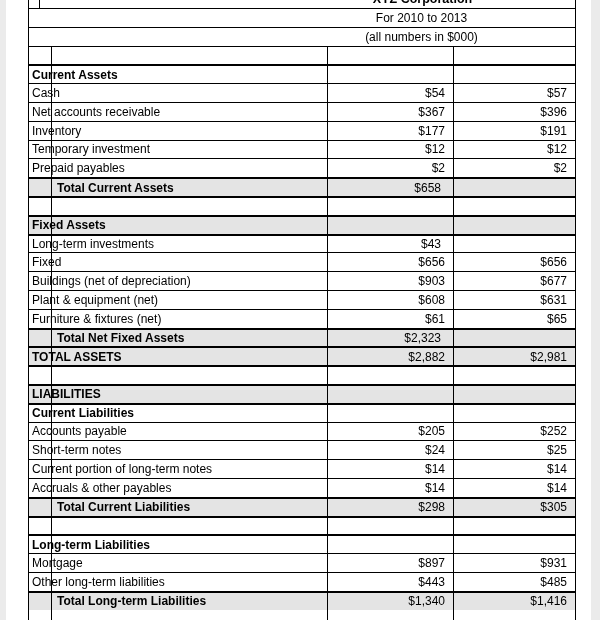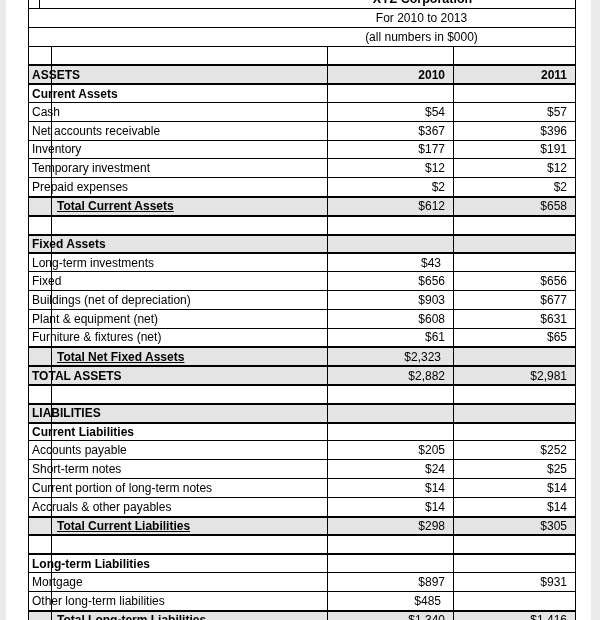--- a/index.html
+++ b/index.html
@@ -25,21 +25,21 @@
   .row.bt0{border-top:none;}
   .row.bt2{border-top-width:2px;}
   .row.gray{background:#e4e4e4;}
 
   .lbl{flex:0 0 298px;width:298px;box-sizing:border-box;padding-left:3px;overflow:visible;}
   .cell{box-sizing:border-box;text-align:right;padding-right:8px;}
   .cell.v1{flex:0 0 126px;width:126px;}
   .cell.v2{flex:0 0 122px;width:122px;}
 
   .r-section .lbl,.r-grandtotal .lbl,.r-subheader .lbl,.r-subheader2 .lbl{font-weight:bold;}
-  .r-total .lbl{font-weight:bold;padding-left:28px;text-decoration:underline;}
+  .r-total .lbl{font-weight:bold;padding-left:28px;}
   .r-section .cell{font-weight:bold;}
 
   .r-subtitle{justify-content:flex-start;}
   .merged{margin-left:239px;width:309px;text-align:center;}
 
   .r-clip{height:8px;border-top:none;overflow:hidden;}
   .clip-inner{
     position:absolute;left:239px;top:-7px;width:309px;text-align:center;
     font-weight:bold;font-size:12.5px;
   }
@@ -60,25 +60,20 @@
     <div class="row r-clip bt0">
         <div class="clip-inner">XYZ Corporation</div>
       </div>
       <div class="row r-subtitle">
         <div class="merged">For 2010 to 2013</div>
       </div>
       <div class="row r-subtitle">
         <div class="merged">(all numbers in $000)</div>
       </div>
       <div class="row r-blank"></div>
-      <div class="row r-section gray bt2">
-        <div class="lbl">ASSETS</div>
-        <div class="cell v1">2010</div>
-        <div class="cell v2">2011</div>
-      </div>
       <div class="row r-subheader bt2">
         <div class="lbl">Current Assets</div>
         <div class="cell v1"></div>
         <div class="cell v2"></div>
       </div>
       <div class="row r-item">
         <div class="lbl">Cash</div>
         <div class="cell v1">$54</div>
         <div class="cell v2">$57</div>
       </div>
@@ -91,27 +86,26 @@
         <div class="lbl">Inventory</div>
         <div class="cell v1">$177</div>
         <div class="cell v2">$191</div>
       </div>
       <div class="row r-item">
         <div class="lbl">Temporary investment</div>
         <div class="cell v1">$12</div>
         <div class="cell v2">$12</div>
       </div>
       <div class="row r-item">
-        <div class="lbl">Prepaid expenses</div>
+        <div class="lbl">Prepaid payables</div>
         <div class="cell v1">$2</div>
         <div class="cell v2">$2</div>
       </div>
       <div class="row r-total gray bt2">
         <div class="lbl">Total Current Assets</div>
-        <div class="cell v1">$612</div>
         <div class="cell v2">$658</div>
       </div>
       <div class="row r-blank bt2"></div>
       <div class="row r-section gray bt2">
         <div class="lbl">Fixed Assets</div>
         <div class="cell v1"></div>
         <div class="cell v2"></div>
       </div>
       <div class="row r-item bt2">
         <div class="lbl">Long-term investments</div>
@@ -188,20 +182,21 @@
         <div class="cell v1"></div>
         <div class="cell v2"></div>
       </div>
       <div class="row r-item">
         <div class="lbl">Mortgage</div>
         <div class="cell v1">$897</div>
         <div class="cell v2">$931</div>
       </div>
       <div class="row r-item">
         <div class="lbl">Other long-term liabilities</div>
+        <div class="cell v1">$443</div>
         <div class="cell v2">$485</div>
       </div>
       <div class="row r-total gray bt2">
         <div class="lbl">Total Long-term Liabilities</div>
         <div class="cell v1">$1,340</div>
         <div class="cell v2">$1,416</div>
       </div>
       <div class="vl-stub"></div>
     <div class="vl a"></div>
     <div class="vl b"></div>

